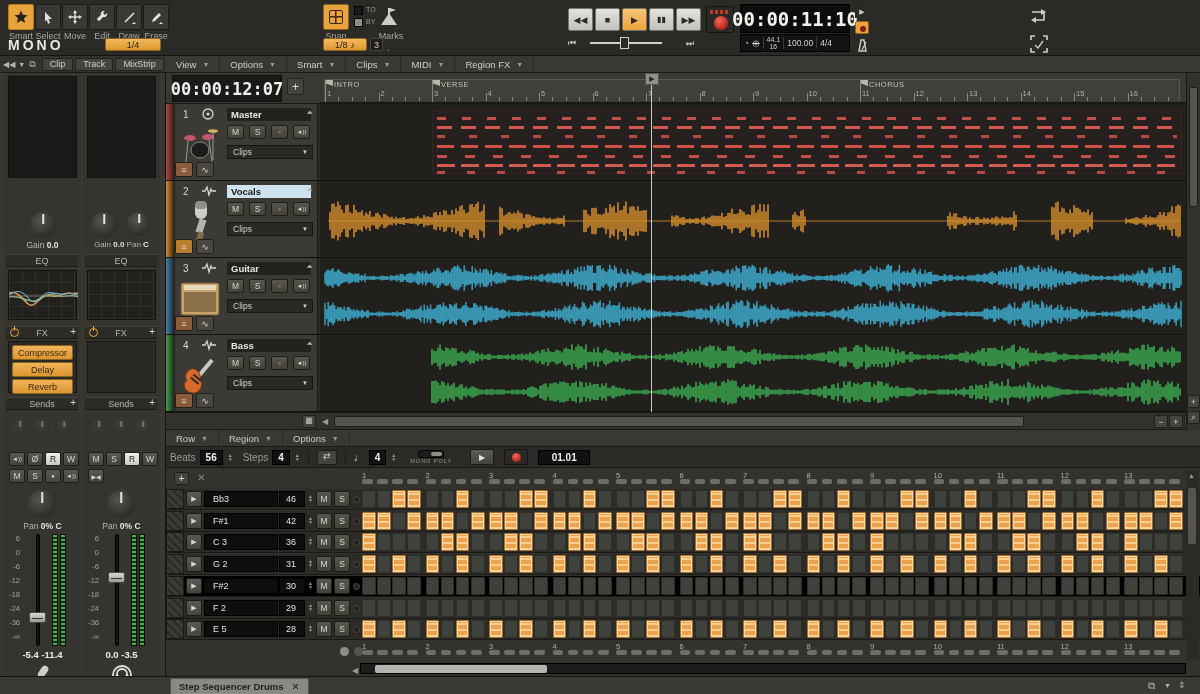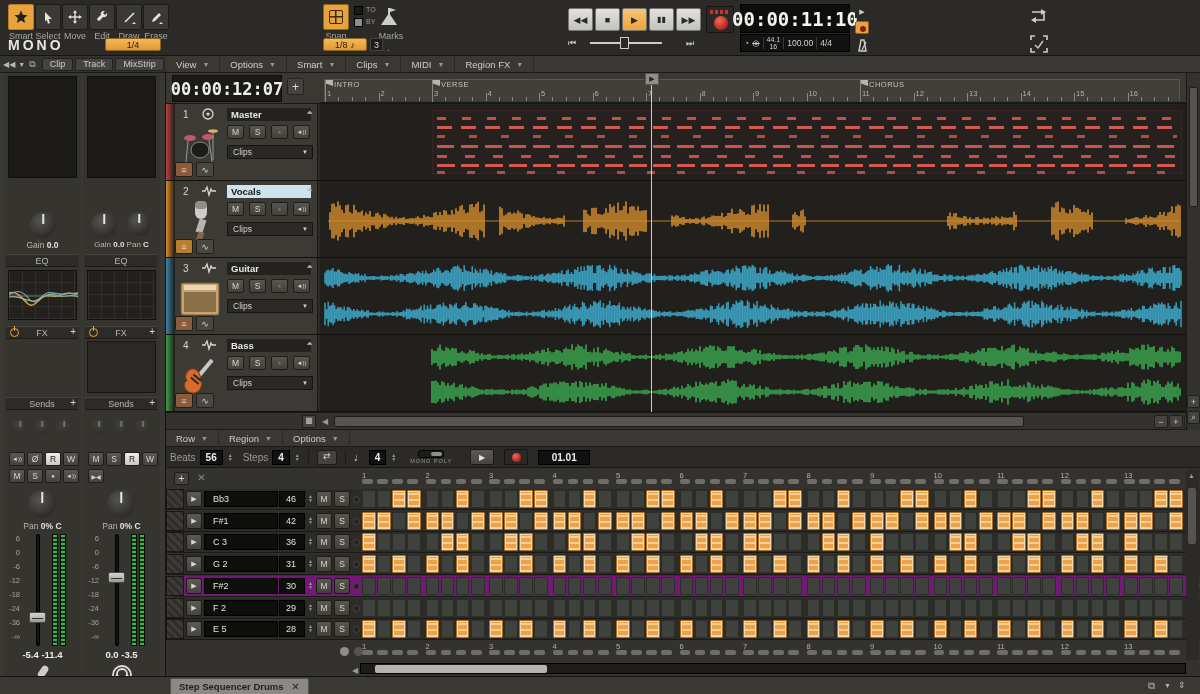--- a/index.html
+++ b/index.html
@@ -260,20 +260,25 @@
           <div class="sechead" style="left: 2px; top: 180px; width: 72px;">EQ</div>
           <div style="position: absolute; left: 4px; top: 196px; width: 69px; height: 50px; background: repeating-linear-gradient(0deg, rgb(49, 48, 44) 0px, rgb(49, 48, 44) 1px, transparent 1px, transparent 12px), repeating-linear-gradient(90deg, rgb(49, 48, 44) 0px, rgb(49, 48, 44) 1px, transparent 1px, transparent 13px) rgb(34, 33, 30); border: 1px solid rgb(18, 17, 16);"><svg width="69" height="50" viewBox="0 0 69 50">
               <path d="M0 22 C8 20 12 26 18 32 C24 38 28 30 34 26 C40 22 46 28 52 24 C58 20 64 24 69 22" fill="none" stroke="#d9a05b" stroke-width="1.5"></path>
               <path d="M0 24 C8 18 14 20 20 28 C26 36 32 24 38 22 C44 20 52 26 60 22 L69 24" fill="none" stroke="#7aa7c7" stroke-width="1.2"></path>
               <path d="M0 26 C10 24 16 30 24 30 C32 30 38 20 46 24 C54 28 62 22 69 26" fill="none" stroke="#8fbf7f" stroke-width="1.2"></path>
               <path d="M0 25 L69 25" stroke="#9a988f" stroke-width=".7"></path>
             </svg></div>
           <div class="sechead" style="left: 2px; top: 252px; width: 72px;">FX</div>
           <div class="icon-pwr" style="position: absolute; left: 6px; top: 254px;"></div>
           <div style="position: absolute; right: 5px; top: 252px; color: rgb(216, 214, 209); font-size: 10px;">+</div>
+          <div style="position: absolute; left: 4px; top: 267px; width: 69px; height: 52px; background: rgb(42, 41, 37); border: 1px solid rgb(23, 22, 19);">
+            <div class="fxplug" style="left: 3px; top: 3px; width: 61px;">Compressor</div>
+            <div class="fxplug" style="left: 3px; top: 20px; width: 61px;">Delay</div>
+            <div class="fxplug" style="left: 3px; top: 37px; width: 61px;">Reverb</div>
+          </div>
           <div class="sechead" style="left: 2px; top: 323px; width: 72px;">Sends</div>
           <div style="position: absolute; right: 5px; top: 323px; color: rgb(216, 214, 209); font-size: 10px;">+</div>
           <div class="knob" style="position: absolute; left: 8px; top: 345px; width: 16px; height: 16px; opacity: 0.35;"></div>
           <div class="knob" style="position: absolute; left: 30px; top: 345px; width: 16px; height: 16px; opacity: 0.35;"></div>
           <div class="knob" style="position: absolute; left: 52px; top: 345px; width: 16px; height: 16px; opacity: 0.35;"></div>
           <div class="sqbtn" style="position: absolute; left: 5px; top: 378px; font-size: 6px;">◄))</div>
           <div class="sqbtn" style="position: absolute; left: 23px; top: 378px;">Ø</div>
           <div class="sqbtn lit" style="position: absolute; left: 41px; top: 378px;">R</div>
           <div class="sqbtn" style="position: absolute; left: 59px; top: 378px;">W</div>
           <div class="sqbtn" style="position: absolute; left: 5px; top: 395px;">M</div>
@@ -968,21 +973,21 @@
           <div class="cell" style="left: 876.45px; width: 13.6px;"></div>
           <div class="cell on" style="left: 894.5px; width: 13.6px;"></div>
           <div class="cell" style="left: 909.65px; width: 13.6px;"></div>
           <div class="cell on" style="left: 924.8px; width: 13.6px;"></div>
           <div class="cell" style="left: 939.95px; width: 13.6px;"></div>
           <div class="cell on" style="left: 958px; width: 13.6px;"></div>
           <div class="cell" style="left: 973.15px; width: 13.6px;"></div>
           <div class="cell on" style="left: 988.3px; width: 13.6px;"></div>
           <div class="cell" style="left: 1003.45px; width: 13.6px;"></div>
         </div>
-        <div class="ss-row" style="top: 145.8px; background: #701a75; border-bottom: 1px solid rgb(26, 25, 21); border-radius: 10px;">
+        <div class="ss-row" style="top: 145.8px; background: #000000; border-bottom: 1px solid rgb(26, 25, 21);">
           <div class="ss-hatch"></div>
           <div class="ss-play">▶</div>
           <div class="ss-name">F#2</div>
           <div class="ss-vel">30</div>
           <div class="spin" style="position: absolute; left: 141px; top: 5px;">▲<br>▼</div>
           <div class="ss-ms" style="left: 150px;">M</div>
           <div class="ss-ms" style="left: 168px;">S</div>
           <div class="ss-dot" style="left: 187px;"></div>
           <div class="ss-dot" style="left: 198px;"></div>
           <div class="cell" style="left: 196px; width: 13.6px;"></div>

